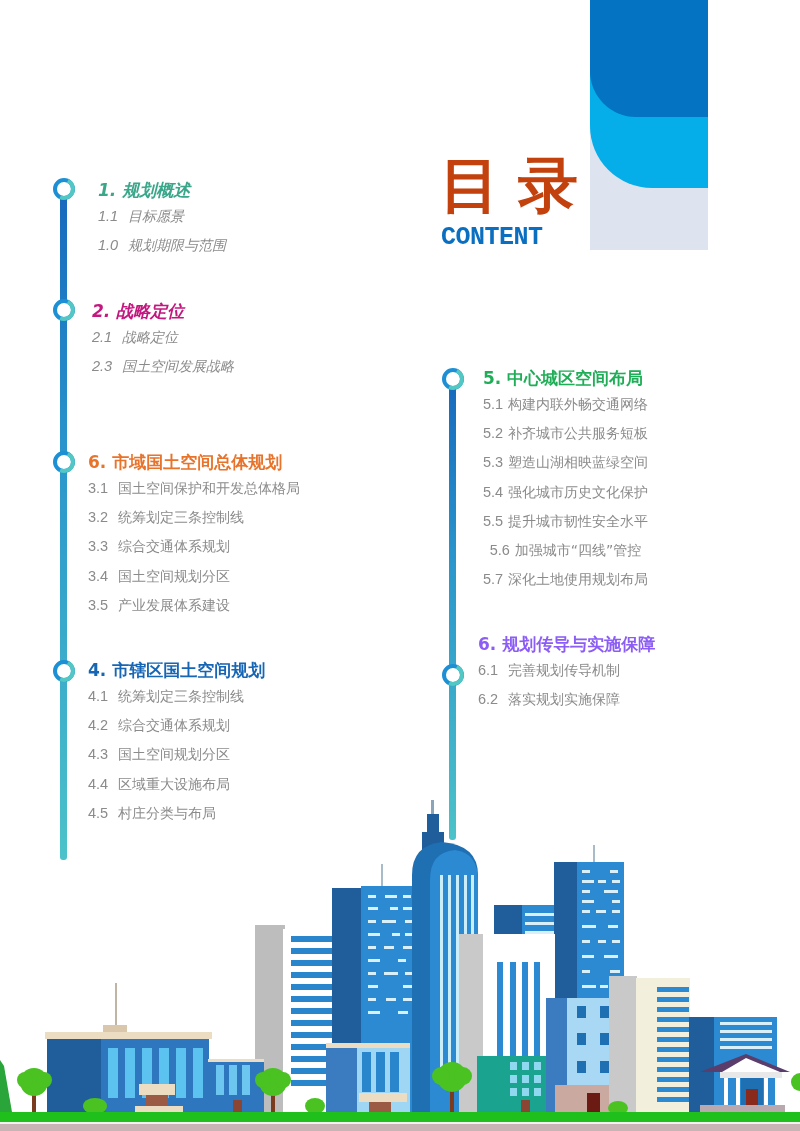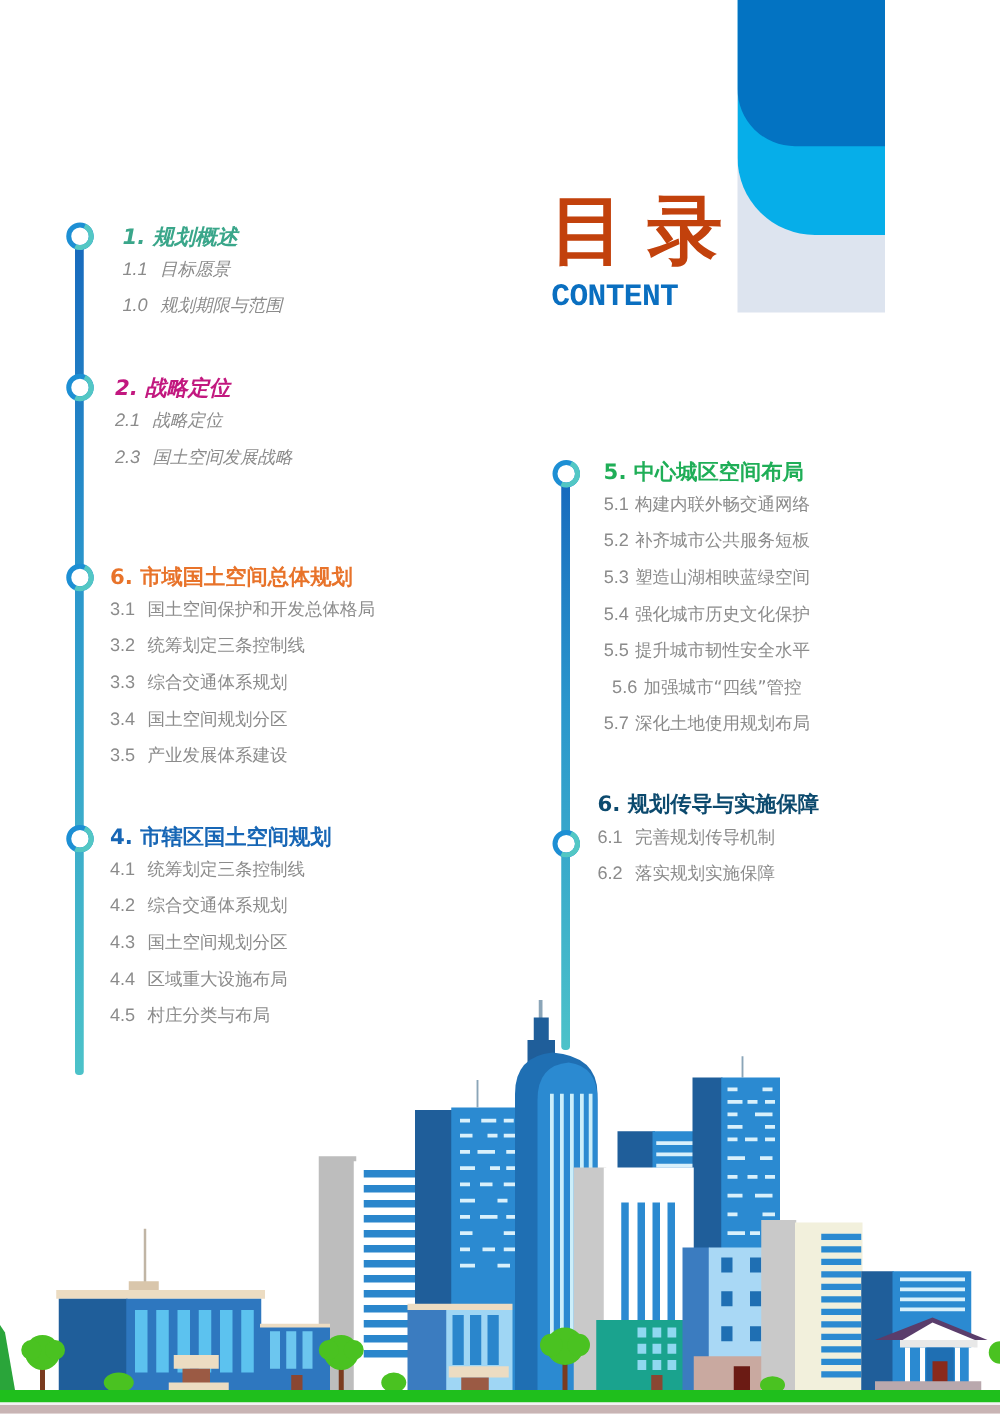--- a/index.html
+++ b/index.html
@@ -94,21 +94,21 @@
     <li><span class="num">5.2</span><span>补齐城市公共服务短板</span></li>
     <li><span class="num">5.3</span><span>塑造山湖相映蓝绿空间</span></li>
     <li><span class="num">5.4</span><span>强化城市历史文化保护</span></li>
     <li><span class="num">5.5</span><span>提升城市韧性安全水平</span></li>
     <li><span class="num">5.6</span><span>加强城市“四线”管控</span></li>
     <li><span class="num">5.7</span><span>深化土地使用规划布局</span></li>
   </ul>
 </div>
 
 <div class="section" style="left:478px;top:632px;">
-  <h2 style="color:#0c4a6e;text-align:right;">6. 规划传导与实施保障</h2>
+  <h2 style="color:#8b5cf6;text-align:right;">6. 规划传导与实施保障</h2>
   <ul>
     <li><span class="num">6.1</span><span>完善规划传导机制</span></li>
     <li><span class="num">6.2</span><span>落实规划实施保障</span></li>
   </ul>
 </div>
 
 <svg class="city" viewBox="0 780 800 351" width="800" height="351" xmlns="http://www.w3.org/2000/svg">
 
   <polygon points="0,1112 12,1112 4,1066 0,1060" fill="#2aa53a"></polygon>
 

